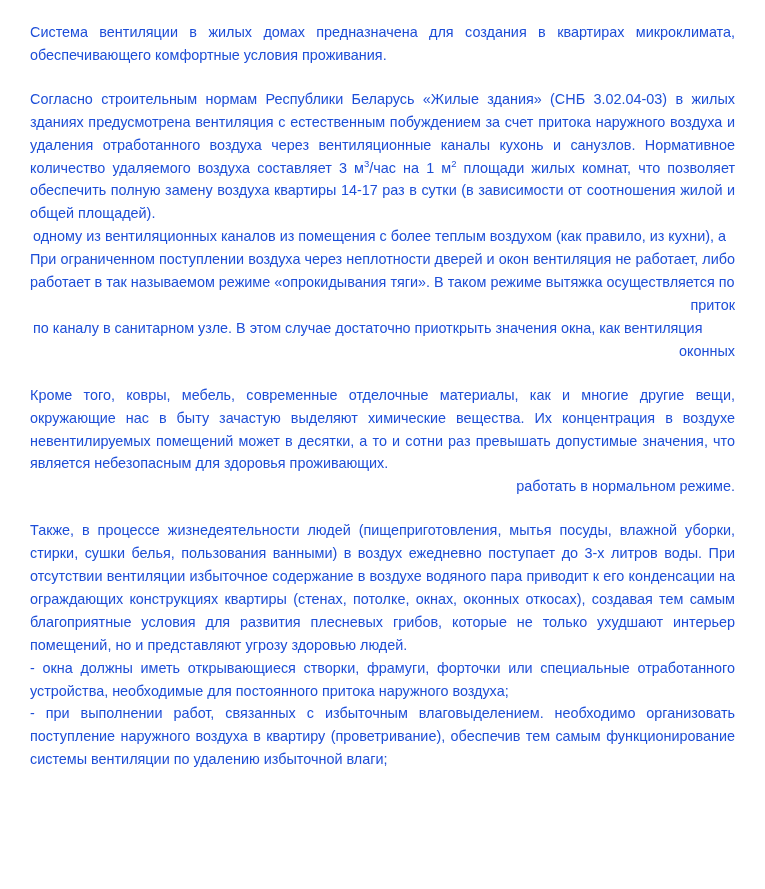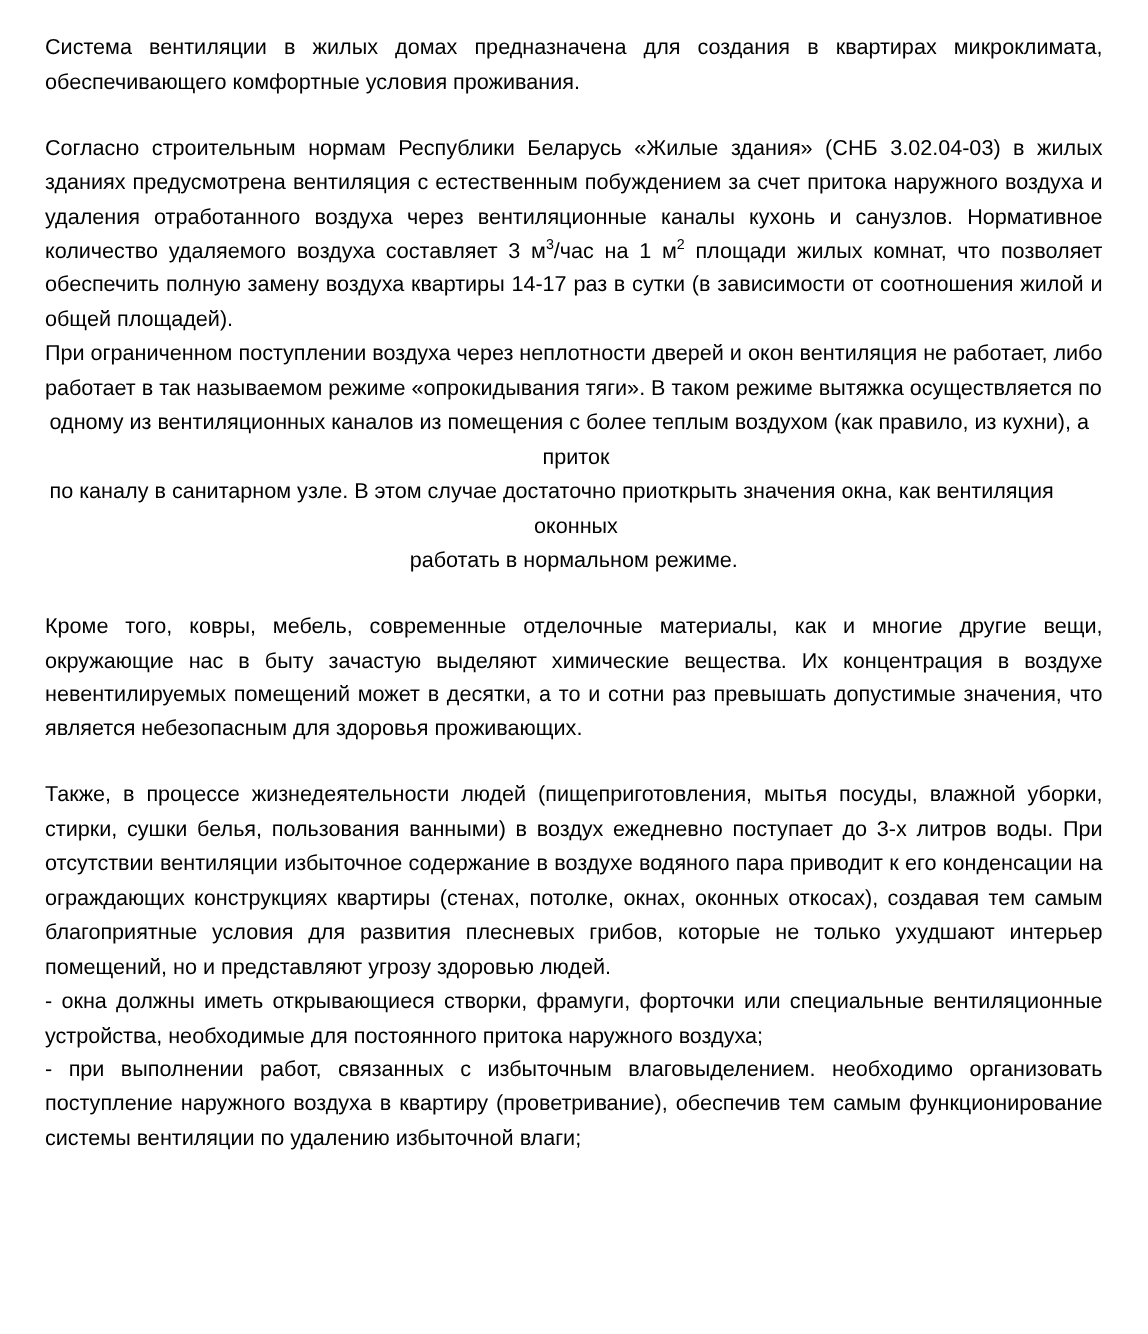--- a/index.html
+++ b/index.html
@@ -36,60 +36,60 @@
   .body-block {
     margin: 0 30px 0 30px;
     width: 705px;
   }
   p.para {
     margin: 0;
     font-size: 14.4px;
     line-height: 22.9px;
     text-align: justify;
     text-justify: inter-word;
-    color: #000000;
+    color: #1d4ed8;
   }
   p.gap-lg { margin-top: 21px; }
   p.gap-sm { margin-top: 0px; }
-  p.nojust { text-align: center; }
+  p.nojust { text-align: right; }
   p.indent-blk { padding-left: 3px; }
   sup {
     font-size: 0.66em;
     vertical-align: super;
     line-height: 0;
   }
 </style>
 </head>
 <body>
 
 <div id="doc">
 
 
   <div class="body-block">
 
     <p class="para gap-lg">Система вентиляции в жилых домах предназначена для создания в квартирах микроклимата, обеспечивающего комфортные условия проживания.</p>
 
     <p class="para gap-lg"><span>Согласно строительным нормам Республики Беларусь «Жилые здания» (СНБ 3.02.04-03) в жилых зданиях предусмотрена вентиляция с естественным побуждением за счет притока наружного воздуха и удаления отработанного воздуха через вентиляционные каналы кухонь и санузлов. Нормативное количество удаляемого воздуха составляет 3 м</span><sup>3</sup><span>/час на 1 м</span><sup>2</sup><span> площади жилых комнат, что позволяет обеспечить полную замену воздуха квартиры 14-17 раз в сутки (в зависимости от соотношения жилой и общей площадей).</span></p>
 
 
+    <p class="para gap-sm indent-blk">одному из вентиляционных каналов из помещения с более теплым воздухом (как правило, из кухни), а</p>
+
     <p class="para gap-sm">При ограниченном поступлении воздуха через неплотности дверей и окон вентиляция не работает, либо работает в так называемом режиме «опрокидывания тяги». В таком режиме вытяжка осуществляется по</p>
-
-    <p class="para gap-sm indent-blk">одному из вентиляционных каналов из помещения с более теплым воздухом (как правило, из кухни), а</p>
 
     <p class="para gap-sm indent-blk nojust">приток</p>
 
     <p class="para gap-sm indent-blk">по каналу в санитарном узле. В этом случае достаточно приоткрыть значения окна, как вентиляция</p>
 
     <p class="para gap-sm indent-blk nojust">оконных</p>
 
+    <p class="para gap-lg">Кроме того, ковры, мебель, современные отделочные материалы, как и многие другие вещи, окружающие нас в быту зачастую выделяют химические вещества. Их концентрация в воздухе невентилируемых помещений может в десятки, а то и сотни раз превышать допустимые значения, что является небезопасным для здоровья проживающих.</p>
+
     <p class="para gap-sm nojust">работать в нормальном режиме.</p>
-
-    <p class="para gap-lg">Кроме того, ковры, мебель, современные отделочные материалы, как и многие другие вещи, окружающие нас в быту зачастую выделяют химические вещества. Их концентрация в воздухе невентилируемых помещений может в десятки, а то и сотни раз превышать допустимые значения, что является небезопасным для здоровья проживающих.</p>
 
     <p class="para gap-lg">Также, в процессе жизнедеятельности людей (пищеприготовления, мытья посуды, влажной уборки, стирки, сушки белья, пользования ванными) в воздух ежедневно поступает до 3-х литров воды. При отсутствии вентиляции избыточное содержание в воздухе водяного пара приводит к его конденсации на ограждающих конструкциях квартиры (стенах, потолке, окнах, оконных откосах), создавая тем самым благоприятные условия для развития плесневых грибов, которые не только ухудшают интерьер помещений, но и представляют угрозу здоровью людей.</p>
 
 
-    <p class="para gap-sm">- окна должны иметь открывающиеся створки, фрамуги, форточки или специальные вентиляционные устройства, необходимые для постоянного притока наружного воздуха;</p>
+    <p class="para gap-sm">- окна должны иметь открывающиеся створки, фрамуги, форточки или специальные отработанного устройства, необходимые для постоянного притока наружного воздуха;</p>
 
     <p class="para gap-sm">- при выполнении работ, связанных с избыточным влаговыделением. необходимо организовать поступление наружного воздуха в квартиру (проветривание), обеспечив тем самым функционирование системы вентиляции по удалению избыточной влаги;</p>
 
   </div>
 </div>
 
 </body></html>

